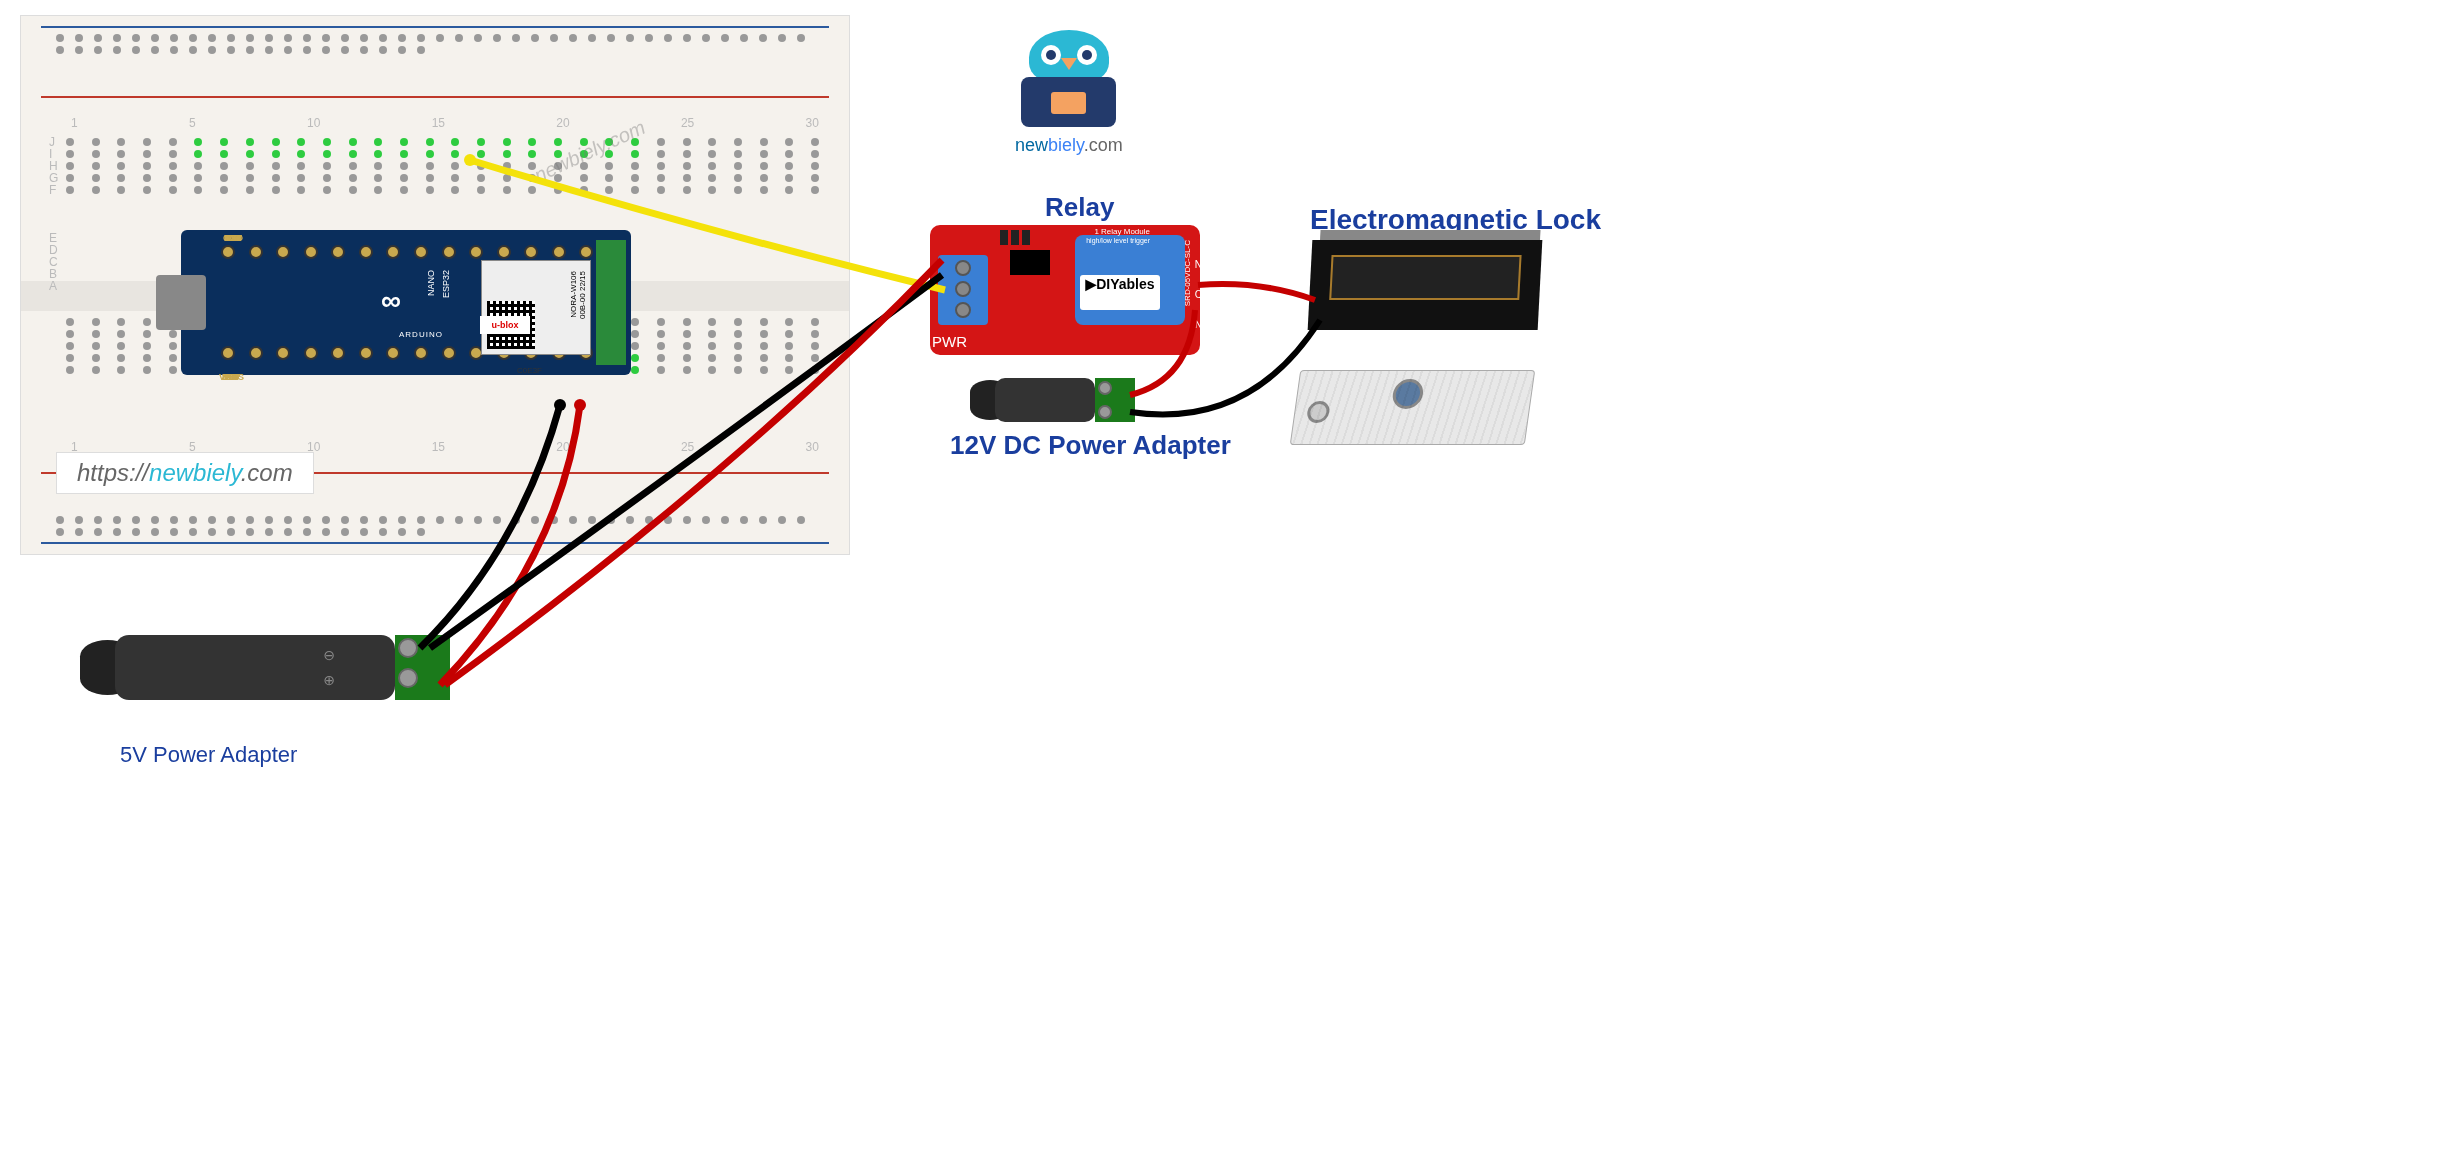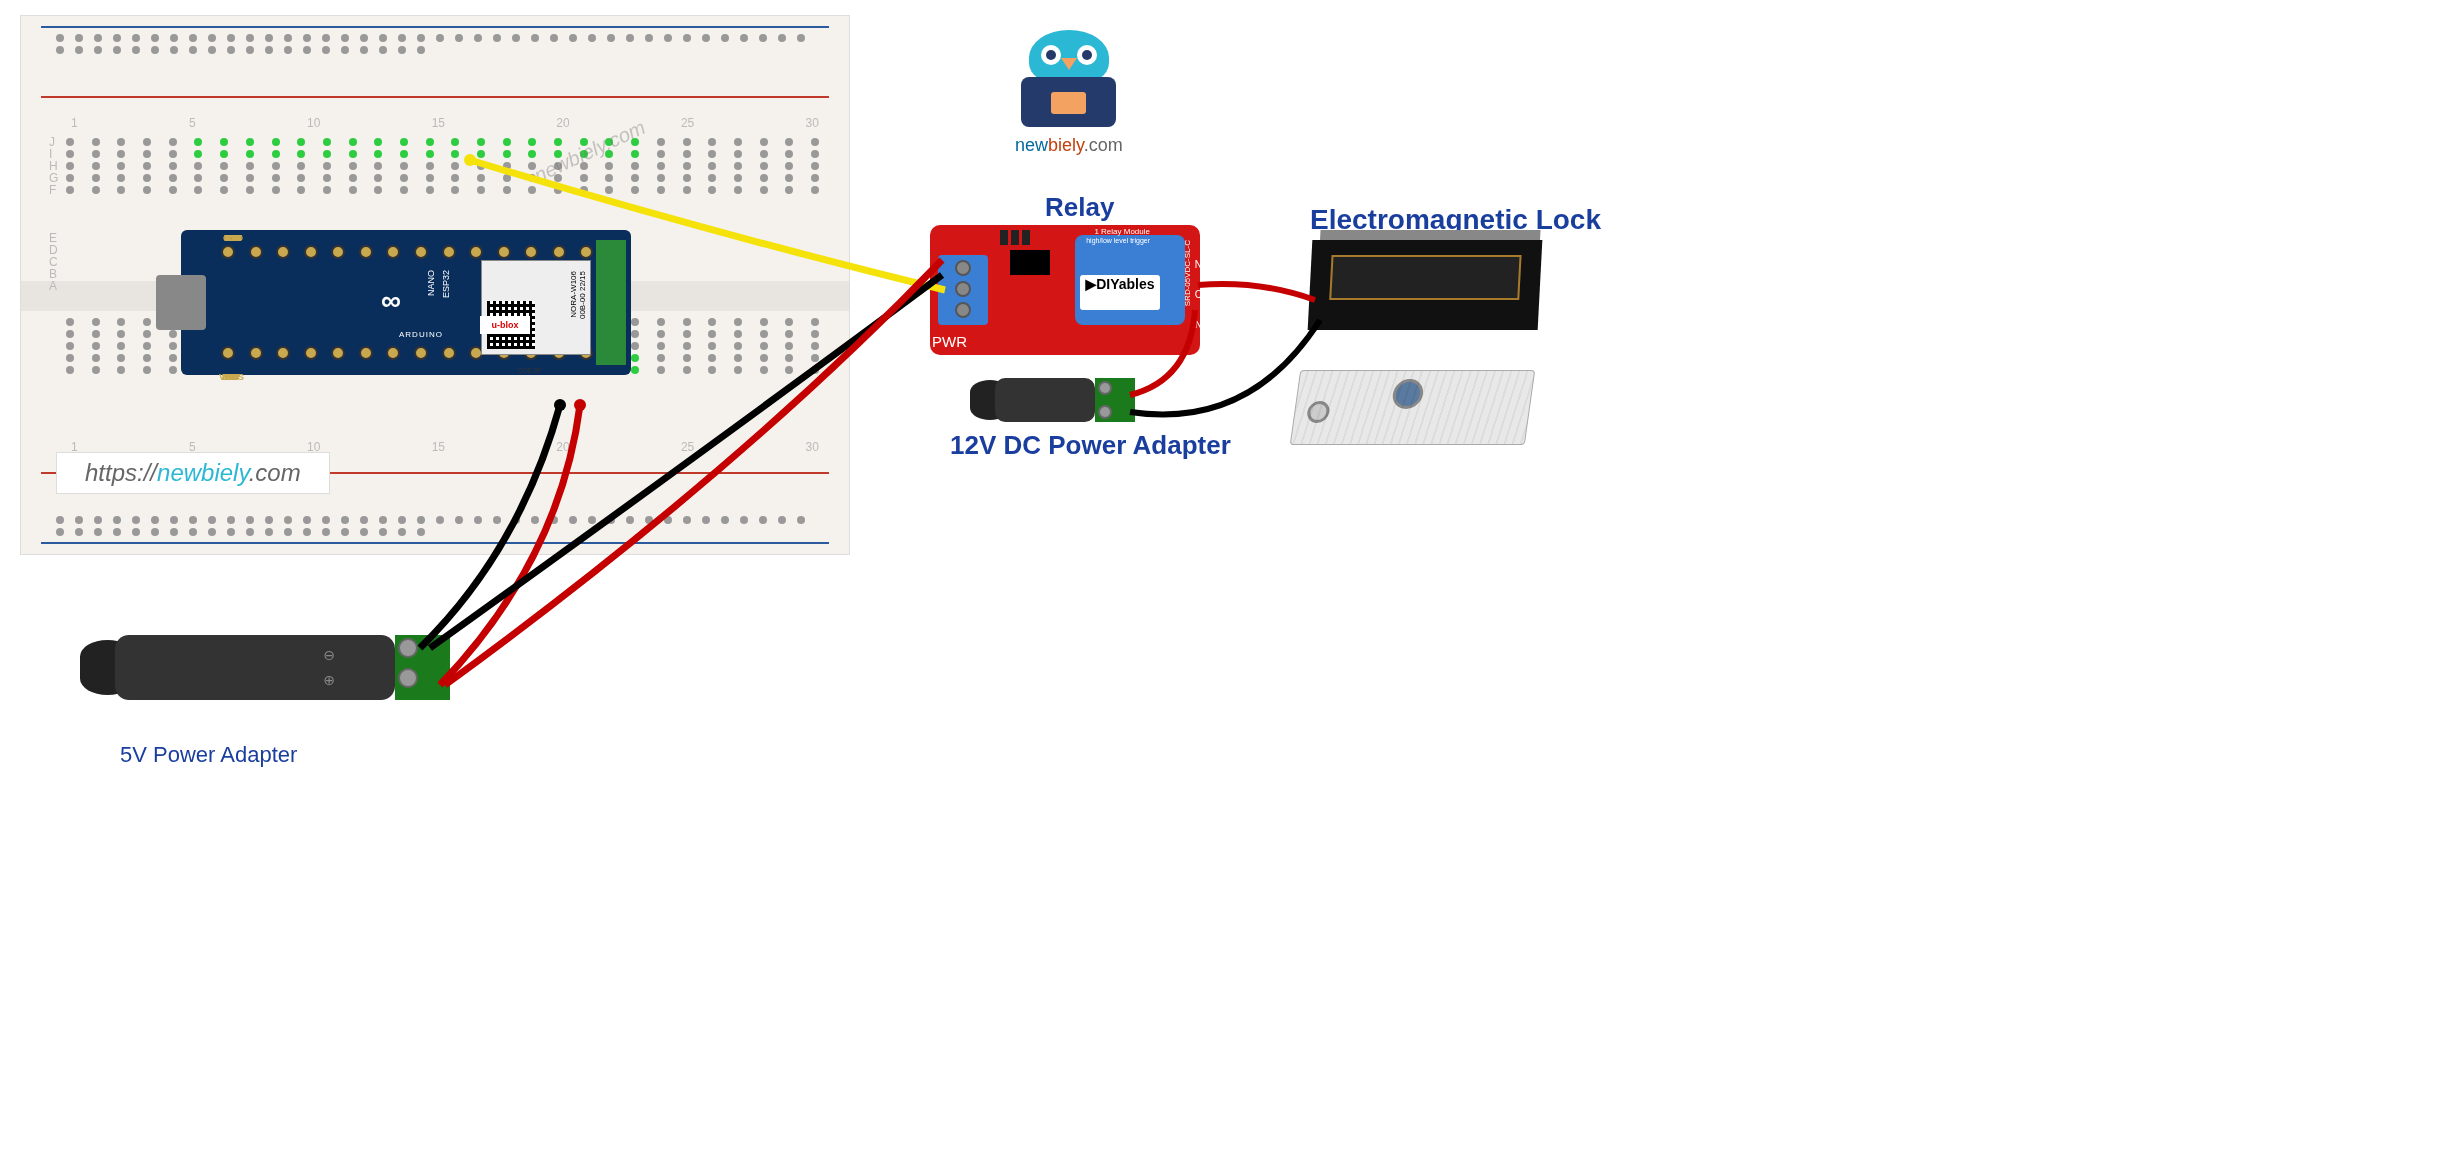--- a/index.html
+++ b/index.html
@@ -39,34 +39,34 @@
   .arduino-logo { position:absolute; left:200px; top:55px; font-size:28px; color:#fff; font-weight:bold; }
   .arduino-text1 { position:absolute; left:245px; top:40px; font-size:9px; color:#fff; writing-mode:vertical-rl; transform:rotate(180deg); }
   .arduino-text2 { position:absolute; left:260px; top:40px; font-size:9px; color:#fff; writing-mode:vertical-rl; transform:rotate(180deg); }
   .qr-mock { position:absolute; right:55px; top:40px; width:48px; height:48px; background:
     repeating-linear-gradient(0deg,#000 0 3px,#fff 3px 6px),
     repeating-linear-gradient(90deg,#000 0 3px,transparent 3px 6px);
     background-blend-mode:multiply; }
   .ublox { position:absolute; right:60px; bottom:20px; width:50px; height:18px; background:#fff; font-size:9px; color:#d00; text-align:center; line-height:18px; font-weight:bold; }
   .chip-text { position:absolute; right:48px; top:105px; font-size:8px; color:#333; }
   .site-box {
-    position:absolute; left:35px; bottom:60px; background:#fff; padding:6px 28px;
+    position:absolute; left:35px; bottom:60px; background:#fff; padding:6px 20px;
     font-size:24px; font-style:italic; color:#666; border:1px solid #ddd;
   }
   .site-box .blue { color:#2bb8d4; font-style:italic; }
   .watermark { position:absolute; font-size:20px; color:rgba(120,120,120,0.4); font-style:italic; transform:rotate(-25deg); pointer-events:none; }
   .newbiely-logo { position:absolute; left:1015px; top:30px; text-align:center; }
   .owl-head { width:80px; height:55px; background:#2bb8d4; border-radius:50% 50% 40% 40%; margin:0 auto; position:relative; }
   .owl-eye { position:absolute; width:20px; height:20px; background:#fff; border-radius:50%; top:15px; }
   .owl-eye.l { left:12px; } .owl-eye.r { right:12px; }
   .owl-eye::after { content:''; position:absolute; width:10px; height:10px; background:#233a6b; border-radius:50%; top:5px; left:5px; }
   .owl-body { width:95px; height:50px; background:#233a6b; border-radius:8px; margin:-8px auto 0; position:relative; }
   .owl-body::after { content:''; position:absolute; left:30px; top:15px; width:35px; height:22px; background:#f4a261; border-radius:3px; }
   .logo-text { font-size:18px; color:#666; margin-top:8px; }
-  .logo-text .blue { color:#c2410c; }
+  .logo-text .blue { color:#3b82f6; }
   .relay-label { position:absolute; left:1045px; top:192px; font-size:26px; color:#1a3e9e; font-weight:bold; }
   .lock-label { position:absolute; left:1310px; top:204px; font-size:28px; color:#1a3e9e; font-weight:bold; }
   .dc12-label { position:absolute; left:950px; top:430px; font-size:26px; color:#1a3e9e; font-weight:bold;text-align:center; }
   .dc5-label { position:absolute; left:120px; top:742px; font-size:22px; color:#1a3e9e; }
   .relay-module {
     position:absolute; left:930px; top:225px; width:270px; height:130px;
     background:#d41515; border-radius:10px;
   }
   .relay-cube { position:absolute; right:15px; top:10px; width:110px; height:90px; background:#3a7fd4; border-radius:8px; }
   .relay-text { position:absolute; font-size:8px; color:#fff; writing-mode:vertical-rl; transform:rotate(180deg); }

